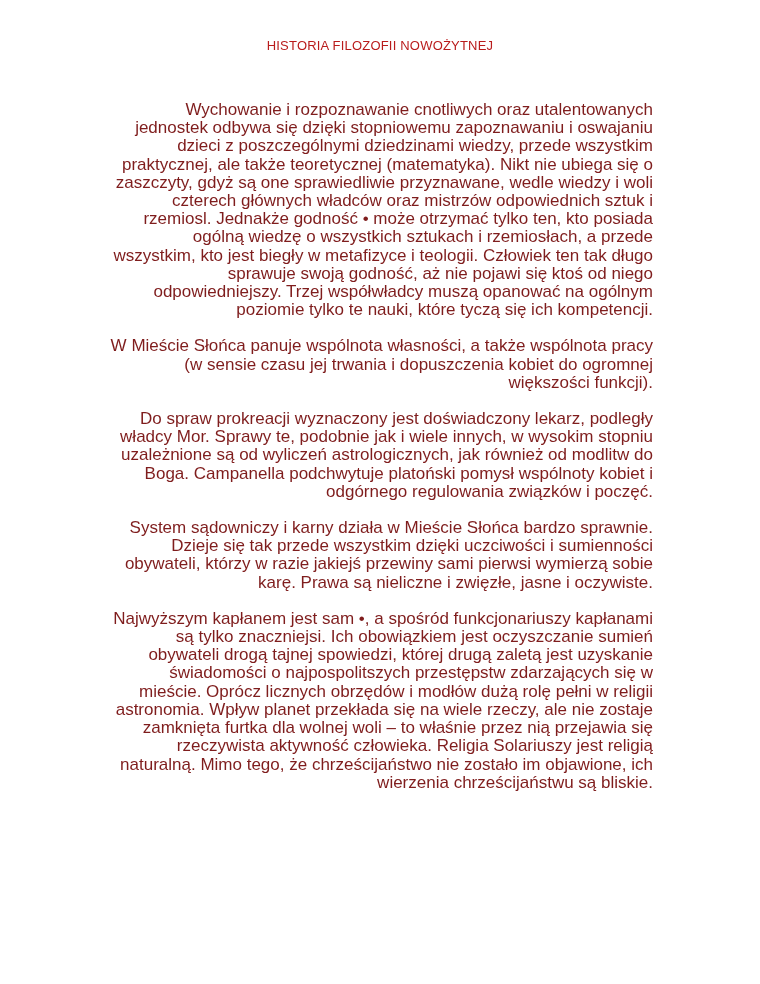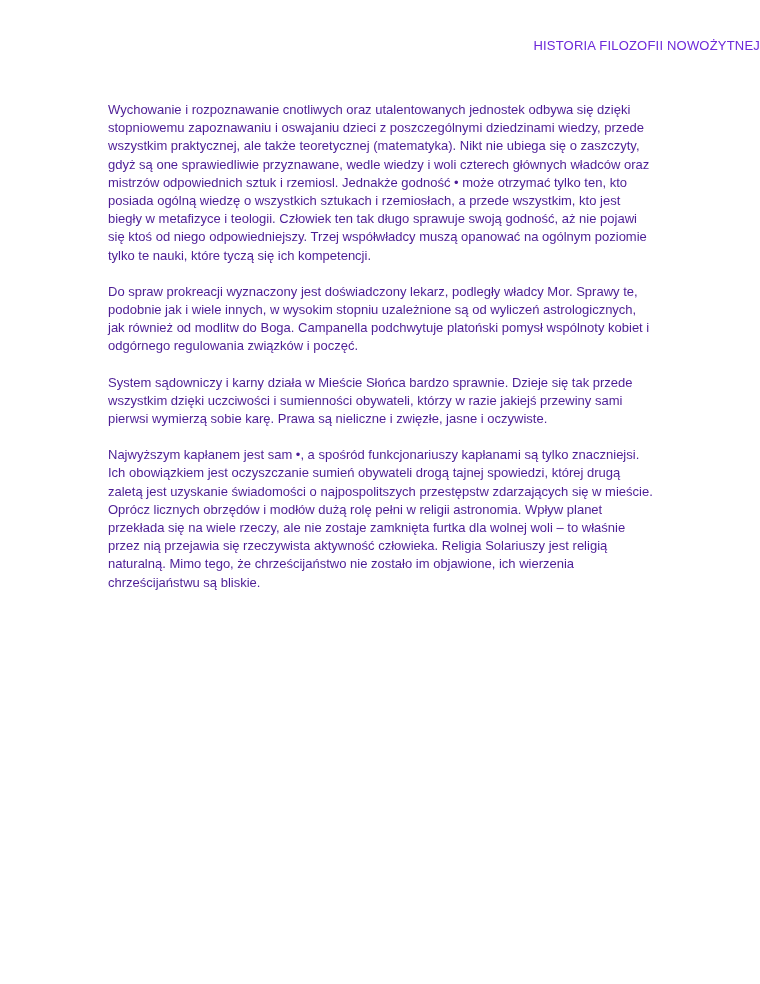--- a/index.html
+++ b/index.html
@@ -14,47 +14,48 @@
     background: #ffffff;
     overflow: hidden;
     font-family: "Liberation Sans", sans-serif;
     color: #000000;
   }
   .doc-title {
     position: absolute;
     top: 38px;
     left: 0;
     width: 760px;
-    text-align: right;
+    text-align: center;
     font-size: 13px;
     font-weight: 400;
     letter-spacing: 0.2px;
-    color: #6d28d9;
+    color: #b91c1c;
     white-space: nowrap;
   }
   .doc-body {
     position: absolute;
     top: 101px;
     left: 108px;
     width: 545px;
-    font-size: 13px;
+    font-size: 17px;
     line-height: 18.2px;
-    text-align: left;
-    color: #4c1d95;
+    text-align: right;
+    color: #7f1d1d;
   }
   .doc-body p {
     margin: 0 0 18px 0;
     padding: 0;
   }
 </style>
 </head>
 <body>
 
 <div class="page">
   <div class="doc-title">HISTORIA FILOZOFII NOWOŻYTNEJ</div>
 
   <div class="doc-body">
     <p>Wychowanie i rozpoznawanie cnotliwych oraz utalentowanych jednostek odbywa się dzięki stopniowemu zapoznawaniu i oswajaniu dzieci z poszczególnymi dziedzinami wiedzy, przede wszystkim praktycznej, ale także teoretycznej (matematyka). Nikt nie ubiega się o zaszczyty, gdyż są one sprawiedliwie przyznawane, wedle wiedzy i woli czterech głównych władców oraz mistrzów odpowiednich sztuk i rzemiosl. Jednakże godność • może otrzymać tylko ten, kto posiada ogólną wiedzę o wszystkich sztukach i rzemiosłach, a przede wszystkim, kto jest biegły w metafizyce i teologii. Człowiek ten tak długo sprawuje swoją godność, aż nie pojawi się ktoś od niego odpowiedniejszy. Trzej współwładcy muszą opanować na ogólnym poziomie tylko te nauki, które tyczą się ich kompetencji.</p>
+    <p>W Mieście Słońca panuje wspólnota własności, a także wspólnota pracy (w sensie czasu jej trwania i dopuszczenia kobiet do ogromnej większości funkcji).</p>
     <p>Do spraw prokreacji wyznaczony jest doświadczony lekarz, podległy władcy Mor. Sprawy te, podobnie jak i wiele innych, w wysokim stopniu uzależnione są od wyliczeń astrologicznych, jak również od modlitw do Boga. Campanella podchwytuje platoński pomysł wspólnoty kobiet i odgórnego regulowania związków i poczęć.</p>
     <p>System sądowniczy i karny działa w Mieście Słońca bardzo sprawnie. Dzieje się tak przede wszystkim dzięki uczciwości i sumienności obywateli, którzy w razie jakiejś przewiny sami pierwsi wymierzą sobie karę. Prawa są nieliczne i zwięzłe, jasne i oczywiste.</p>
     <p>Najwyższym kapłanem jest sam •, a spośród funkcjonariuszy kapłanami są tylko znaczniejsi. Ich obowiązkiem jest oczyszczanie sumień obywateli drogą tajnej spowiedzi, której drugą zaletą jest uzyskanie świadomości o najpospolitszych przestępstw zdarzających się w mieście. Oprócz licznych obrzędów i modłów dużą rolę pełni w religii astronomia. Wpływ planet przekłada się na wiele rzeczy, ale nie zostaje zamknięta furtka dla wolnej woli – to właśnie przez nią przejawia się rzeczywista aktywność człowieka. Religia Solariuszy jest religią naturalną. Mimo tego, że chrześcijaństwo nie zostało im objawione, ich wierzenia chrześcijaństwu są bliskie.</p>
   </div>
 </div>
 
 </body></html>

